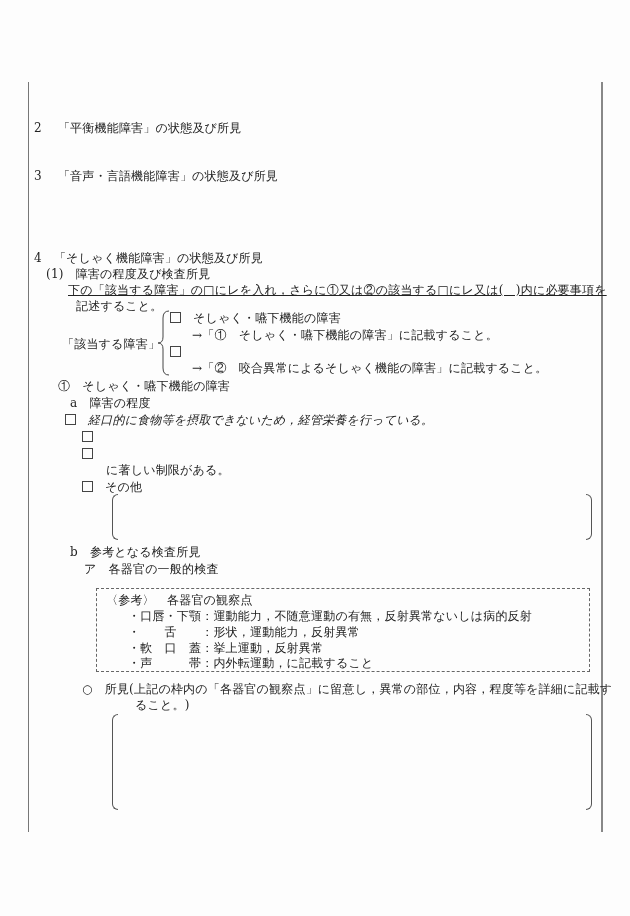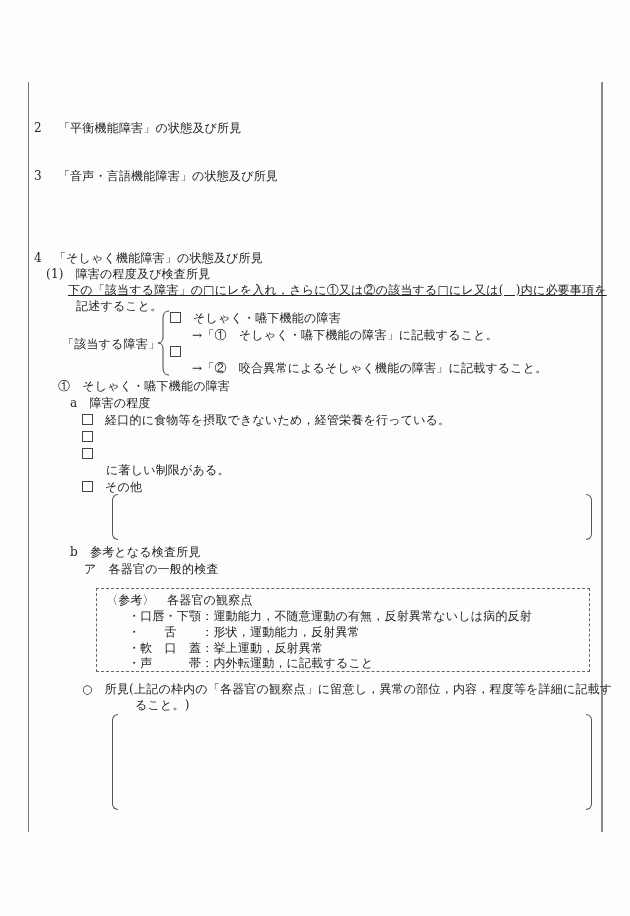--- a/index.html
+++ b/index.html
@@ -50,21 +50,21 @@
 </div>
 <div class="t" style="left:192px;top:360px;">→「②　咬合異常によるそしゃく機能の障害」に記載すること。</div>
 
 <div class="t" style="left:58px;top:378px;">
   <span>①</span>&nbsp;&nbsp;&nbsp;<span>そしゃく・嚥下機能の障害</span>
 </div>
 <div class="t" style="left:70px;top:395px;">
   <span>a</span>&nbsp;&nbsp;&nbsp;<span>障害の程度</span>
 </div>
 
-<div class="t" style="left:82px;top:412px;">
+<div class="t" style="left:65px;top:412px;font-style:italic;">
   <span class="box"></span>&nbsp;&nbsp;&nbsp;<span>経口的に食物等を摂取できないため，経管栄養を行っている。</span>
 </div>
 <div class="t" style="left:82px;top:429px;">
   <span class="box"></span>&nbsp;&nbsp;&nbsp;
 </div>
 <div class="t" style="left:82px;top:446px;">
   <span class="box"></span>&nbsp;&nbsp;&nbsp;
 </div>
 <div class="t" style="left:106px;top:462px;">に著しい制限がある。</div>
 <div class="t" style="left:82px;top:479px;">

